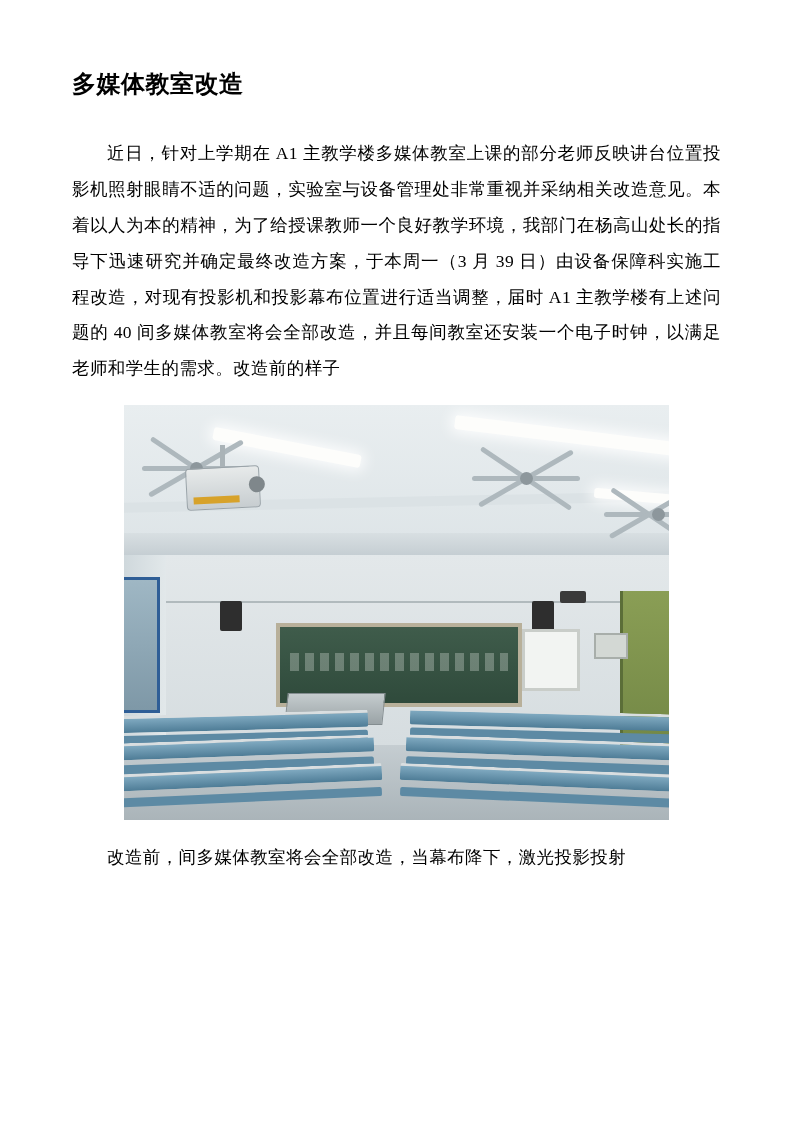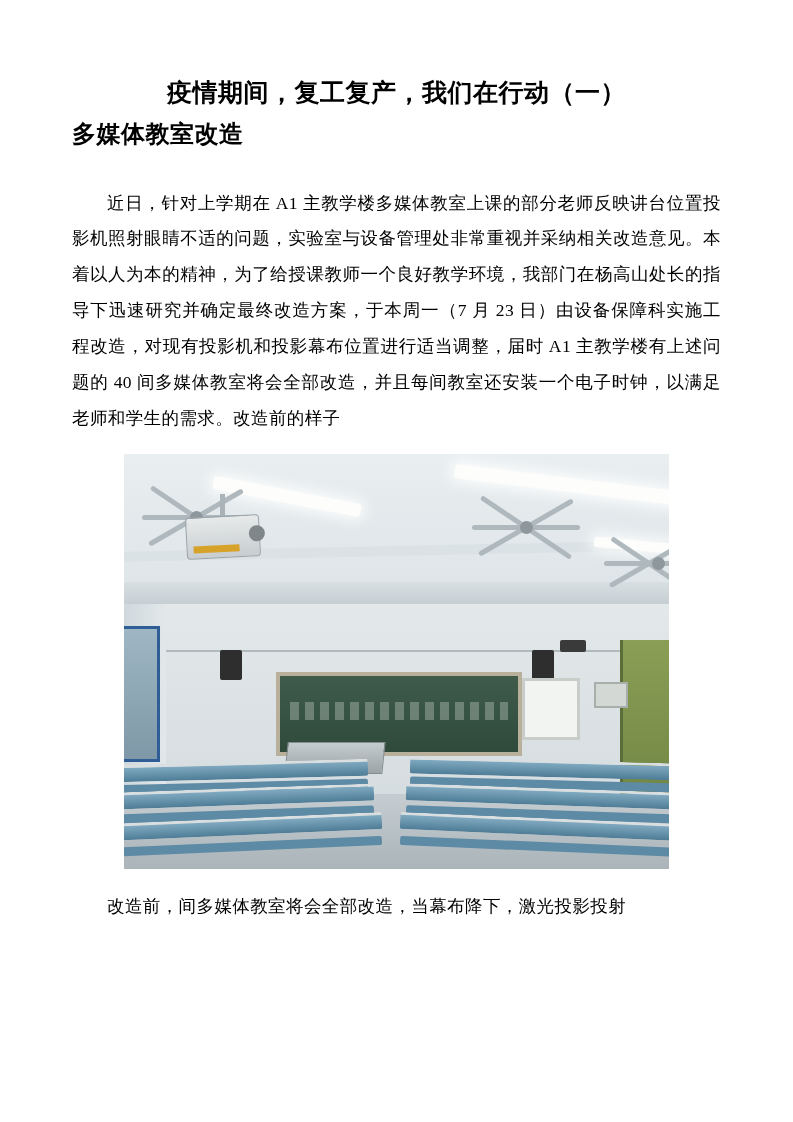--- a/index.html
+++ b/index.html
@@ -215,24 +215,23 @@
     height: 9px;
     background: #5d8aa4;
     border-radius: 2px;
   }
 </style>
 </head>
 <body>
 
 <div class="page">
 
-  <h1 class="doc-title">疫情期间，复工复产，我们在行动（一）</h1>
   <h2 class="doc-subtitle">多媒体教室改造</h2>
 
-  <p class="body-text">近日，针对上学期在 A1 主教学楼多媒体教室上课的部分老师反映讲台位置投影机照射眼睛不适的问题，实验室与设备管理处非常重视并采纳相关改造意见。本着以人为本的精神，为了给授课教师一个良好教学环境，我部门在杨高山处长的指导下迅速研究并确定最终改造方案，于本周一（7 月 23 日）由设备保障科实施工程改造，对现有投影机和投影幕布位置进行适当调整，届时 A1 主教学楼有上述问题的 40 间多媒体教室将会全部改造，并且每间教室还安装一个电子时钟，以满足老师和学生的需求。改造前的样子</p>
+  <p class="body-text">近日，针对上学期在 A1 主教学楼多媒体教室上课的部分老师反映讲台位置投影机照射眼睛不适的问题，实验室与设备管理处非常重视并采纳相关改造意见。本着以人为本的精神，为了给授课教师一个良好教学环境，我部门在杨高山处长的指导下迅速研究并确定最终改造方案，于本周一（3 月 39 日）由设备保障科实施工程改造，对现有投影机和投影幕布位置进行适当调整，届时 A1 主教学楼有上述问题的 40 间多媒体教室将会全部改造，并且每间教室还安装一个电子时钟，以满足老师和学生的需求。改造前的样子</p>
 
   <div class="figure">
     <div class="photo">
       <div class="ceiling"></div>
       <div class="ceiling-beam beam-b"></div>
       <div class="ceiling-beam beam-a"></div>
 
       <div class="tube-light tl1"></div>
       <div class="tube-light tl2"></div>
       <div class="tube-light tl3"></div>

